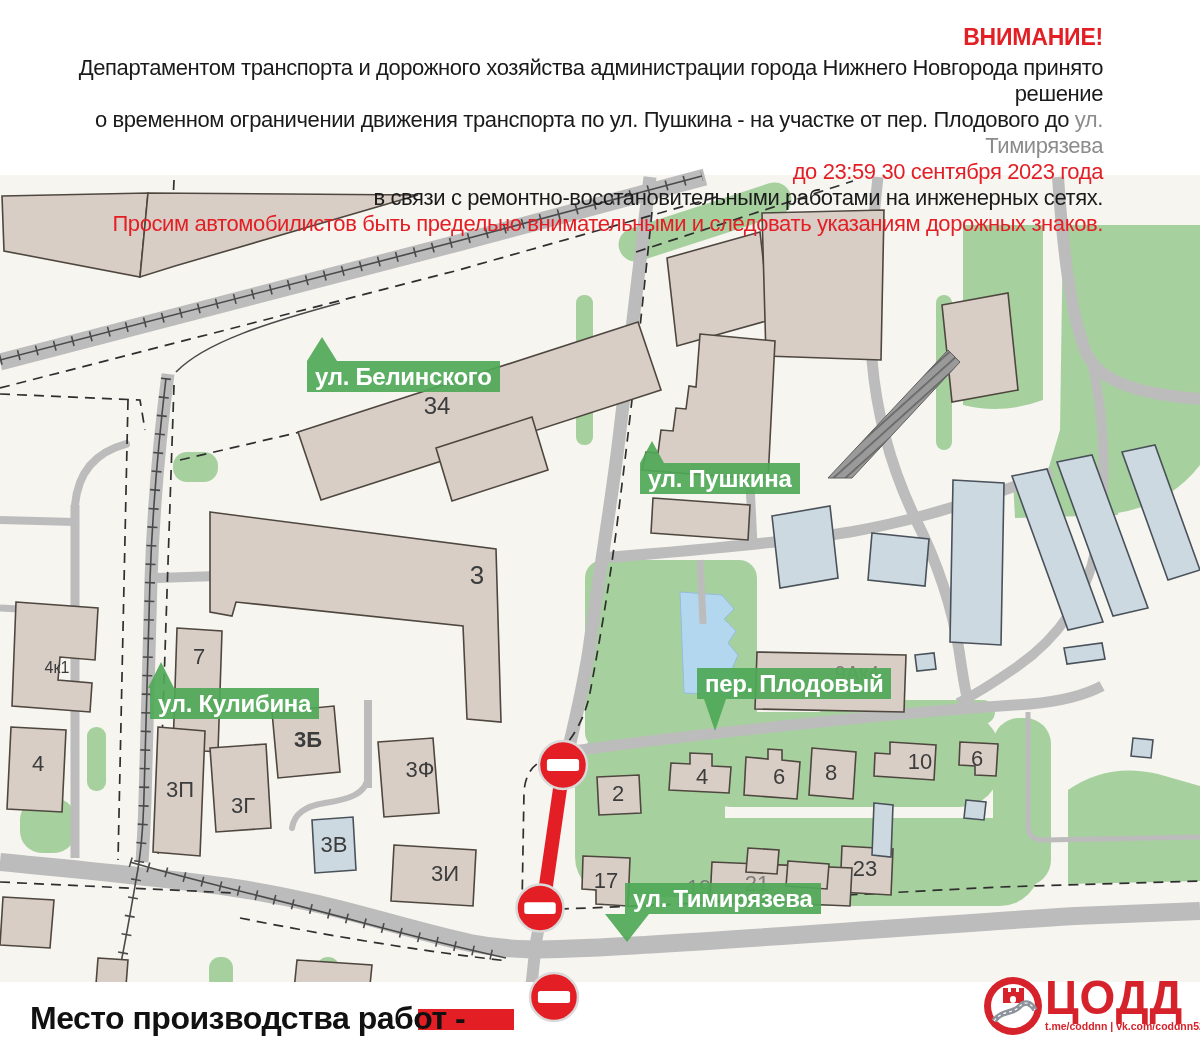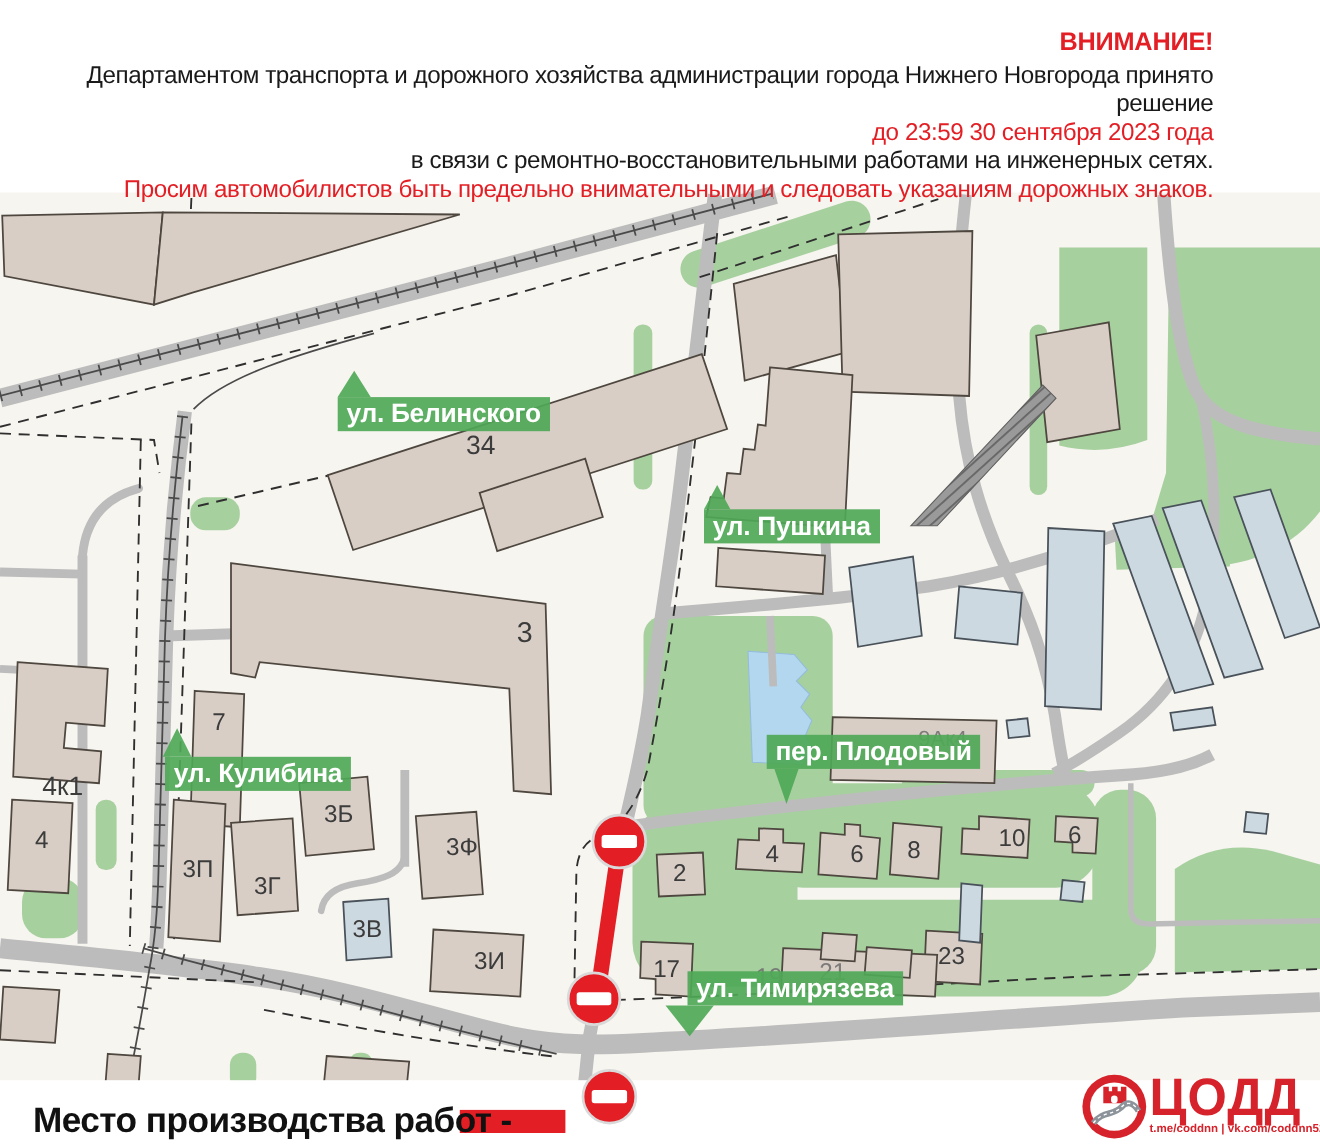--- a/index.html
+++ b/index.html
@@ -44,20 +44,21 @@
                color:var(--logo_red);letter-spacing:0;z-index:6;white-space:nowrap;}
 </style>
 </head>
 <body>
 
 <div class="page">
 
   <header>
     <div class="h-title">ВНИМАНИЕ!</div>
     <div class="h-line">Департаментом транспорта и дорожного хозяйства администрации города Нижнего Новгорода принято решение</div>
+    <div class="h-line"><span>о временном ограничении движения транспорта по ул. Пушкина - на участке от пер. Плодового до </span><span class="gray">ул. Тимирязева</span></div>
     <div class="h-line red">до 23:59 30 сентября 2023 года</div>
     <div class="h-line">в связи с ремонтно-восстановительными работами на инженерных сетях.</div>
     <div class="h-line red">Просим автомобилистов быть предельно внимательными и следовать указаниям дорожных знаков.</div>
   </header>
 
   <svg id="map-svg" width="1200" height="1041" viewBox="0 0 1200 1041">
     <defs>
       <pattern id="hatch" width="8" height="8" patternUnits="userSpaceOnUse" patternTransform="rotate(48)">
         <rect width="8" height="8" fill="#9a9a9a"></rect>
         <line x1="0" y1="0" x2="0" y2="8" stroke="#666" stroke-width="3.4"></line>
@@ -215,24 +216,24 @@
           <circle cx="554" cy="997" r="24" stroke="#d9d9d9" stroke-width="2.5" style="fill: var(--accent_red);"></circle>
           <rect x="537.92" y="991" width="32.160000000000004" height="12" rx="2.5" fill="#ffffff"></rect>
         </g>
       </g>
   </svg>
 
   <div id="map-numbers">
       <div class="bnum" style="left: 437px; top: 406px; font-size: 24px;">34</div>
       <div class="bnum" style="left: 477px; top: 575px; font-size: 26px;">3</div>
       <div class="bnum" style="left: 199px; top: 657px;">7</div>
-      <div class="bnum" style="left: 57px; top: 668px; font-size: 24px; margin-top: 48px;">4к1</div>
+      <div class="bnum" style="left: 57px; top: 668px; font-size: 16px;">4к1</div>
       <div class="bnum" style="left: 38px; top: 764px;">4</div>
       <div class="bnum" style="left: 180px; top: 790px;">3П</div>
-      <div class="bnum" style="left: 308px; top: 740px;">3Б</div>
+      <div class="bnum" style="left: 308px; top: 740px; font-weight: bold;">3Б</div>
       <div class="bnum" style="left: 243px; top: 806px;">3Г</div>
       <div class="bnum" style="left: 334px; top: 845px;">3В</div>
       <div class="bnum" style="left: 420px; top: 770px;">3Ф</div>
       <div class="bnum" style="left: 445px; top: 874px; text-align: right;">3И</div>
       <div class="bnum" style="left: 618px; top: 794px;">2</div>
       <div class="bnum" style="left: 606px; top: 881px;">17</div>
       <div class="bnum" style="left: 702px; top: 777px;">4</div>
       <div class="bnum" style="left: 779px; top: 777px;">6</div>
       <div class="bnum" style="left: 831px; top: 773px;">8</div>
       <div class="bnum" style="left: 920px; top: 762px;">10</div>

